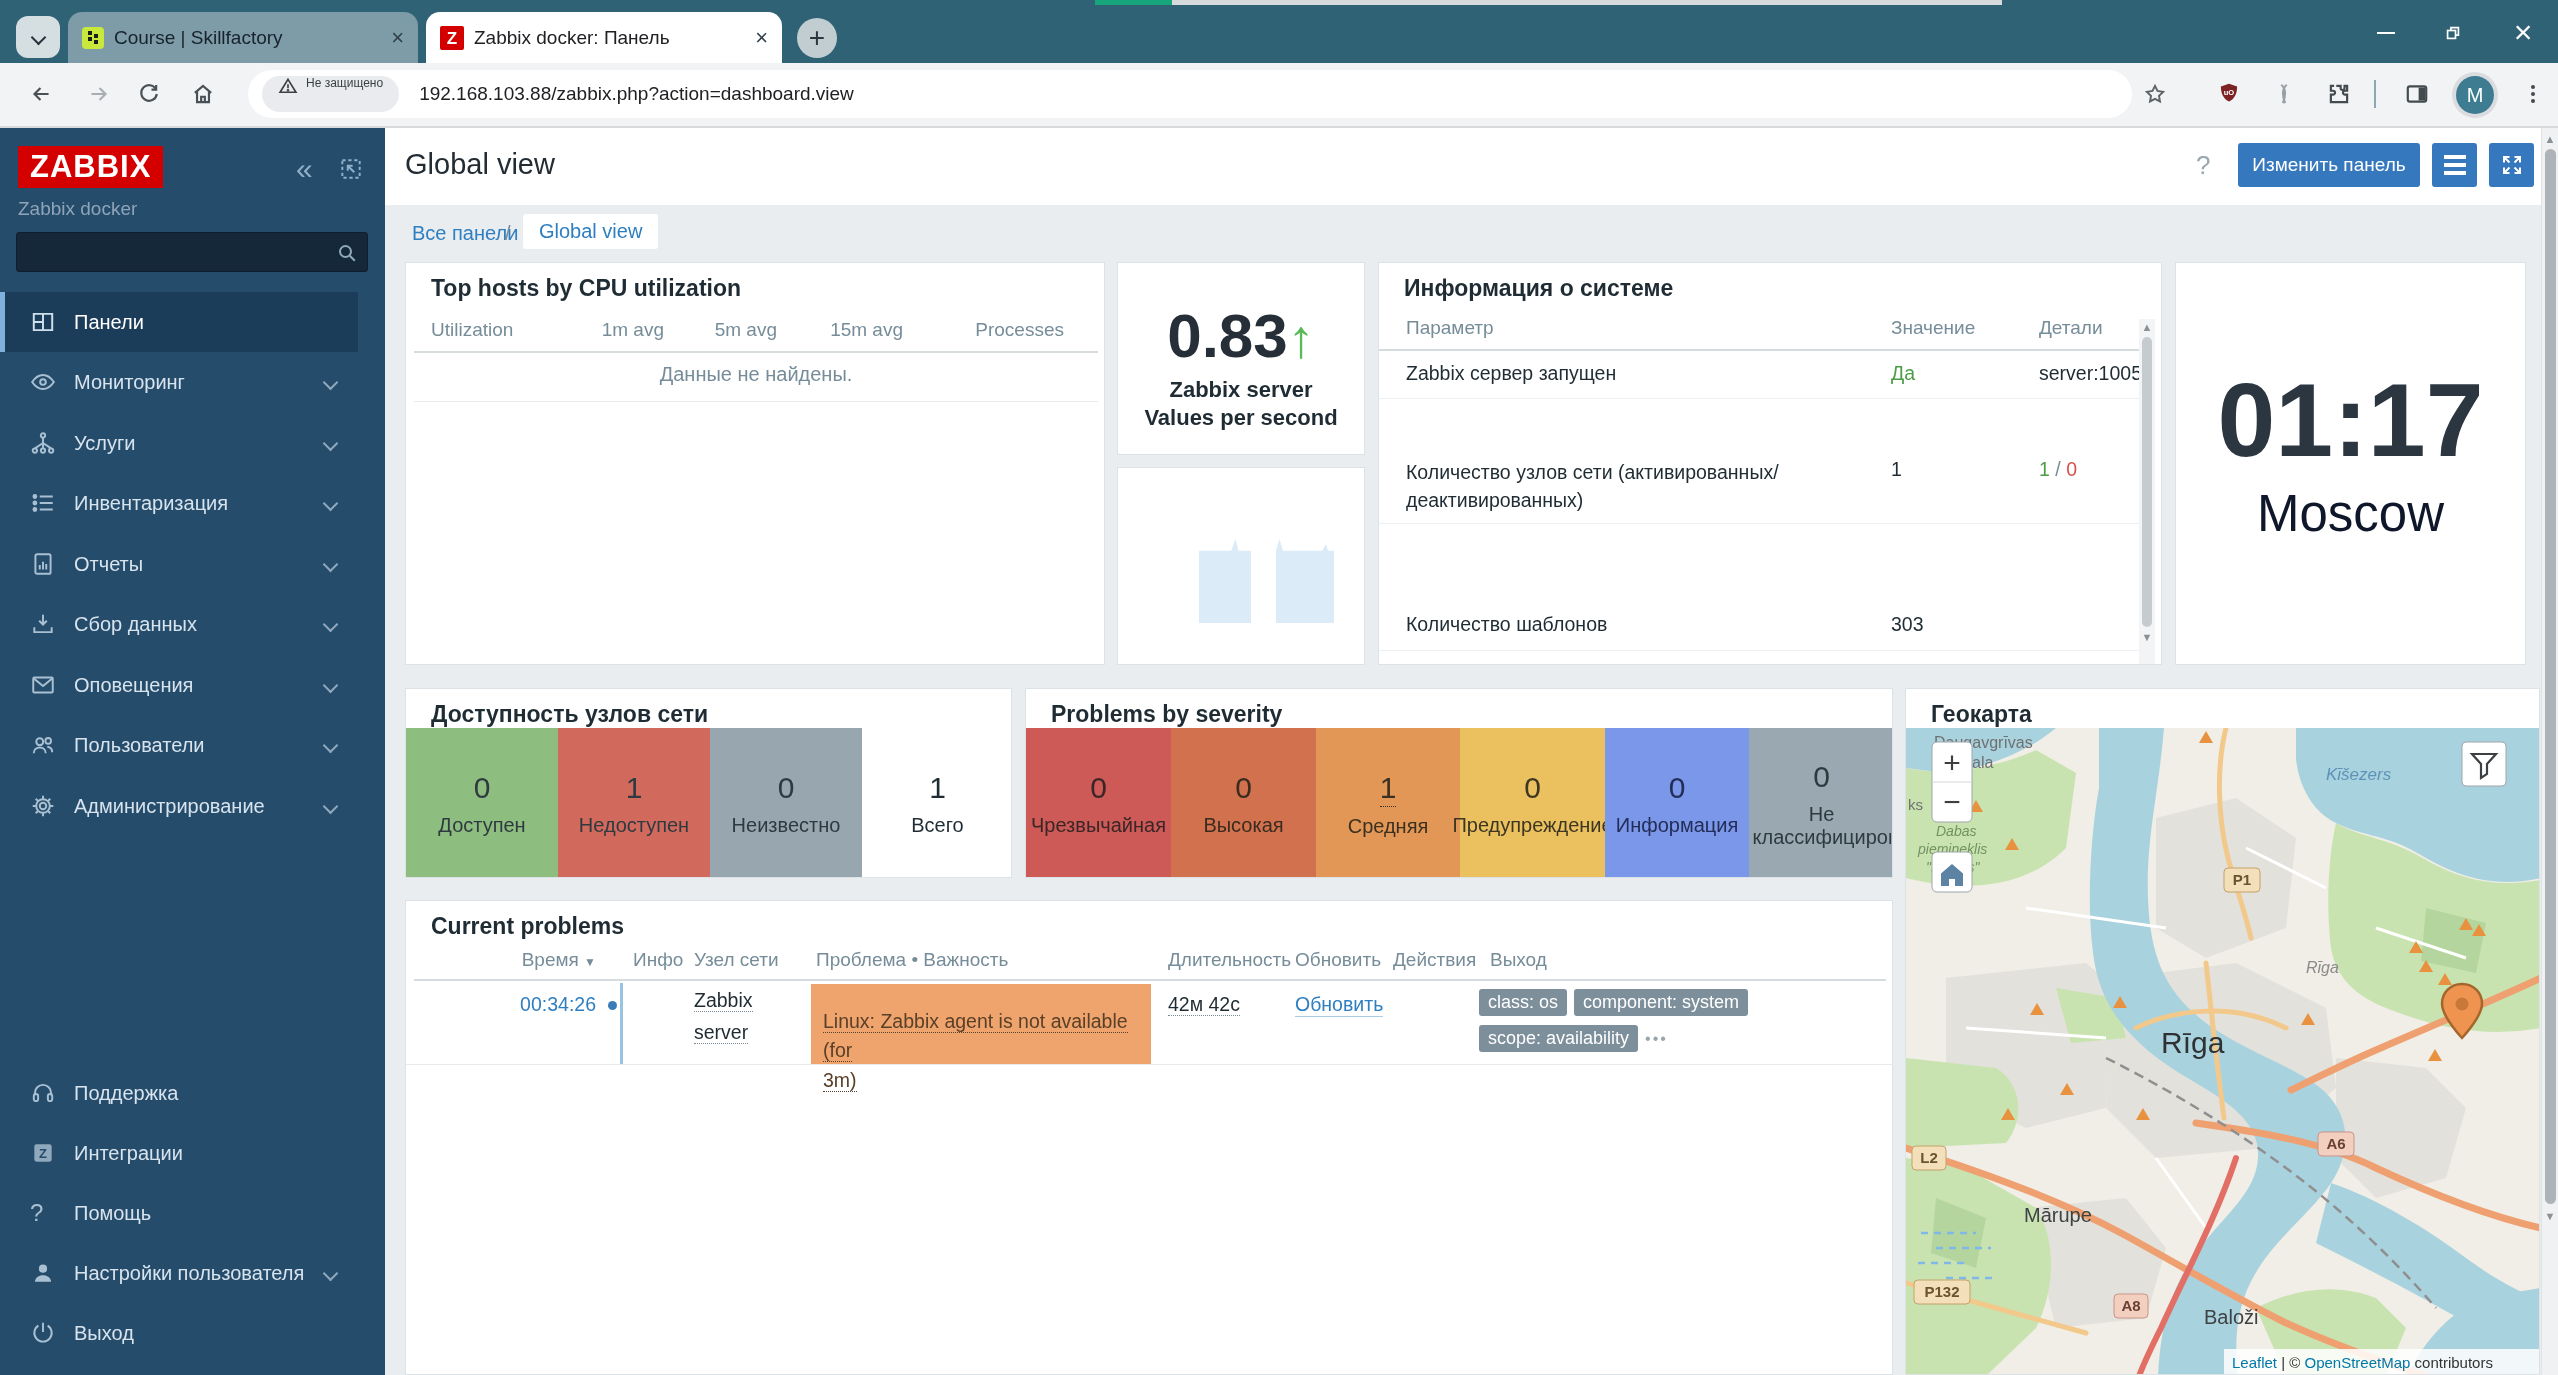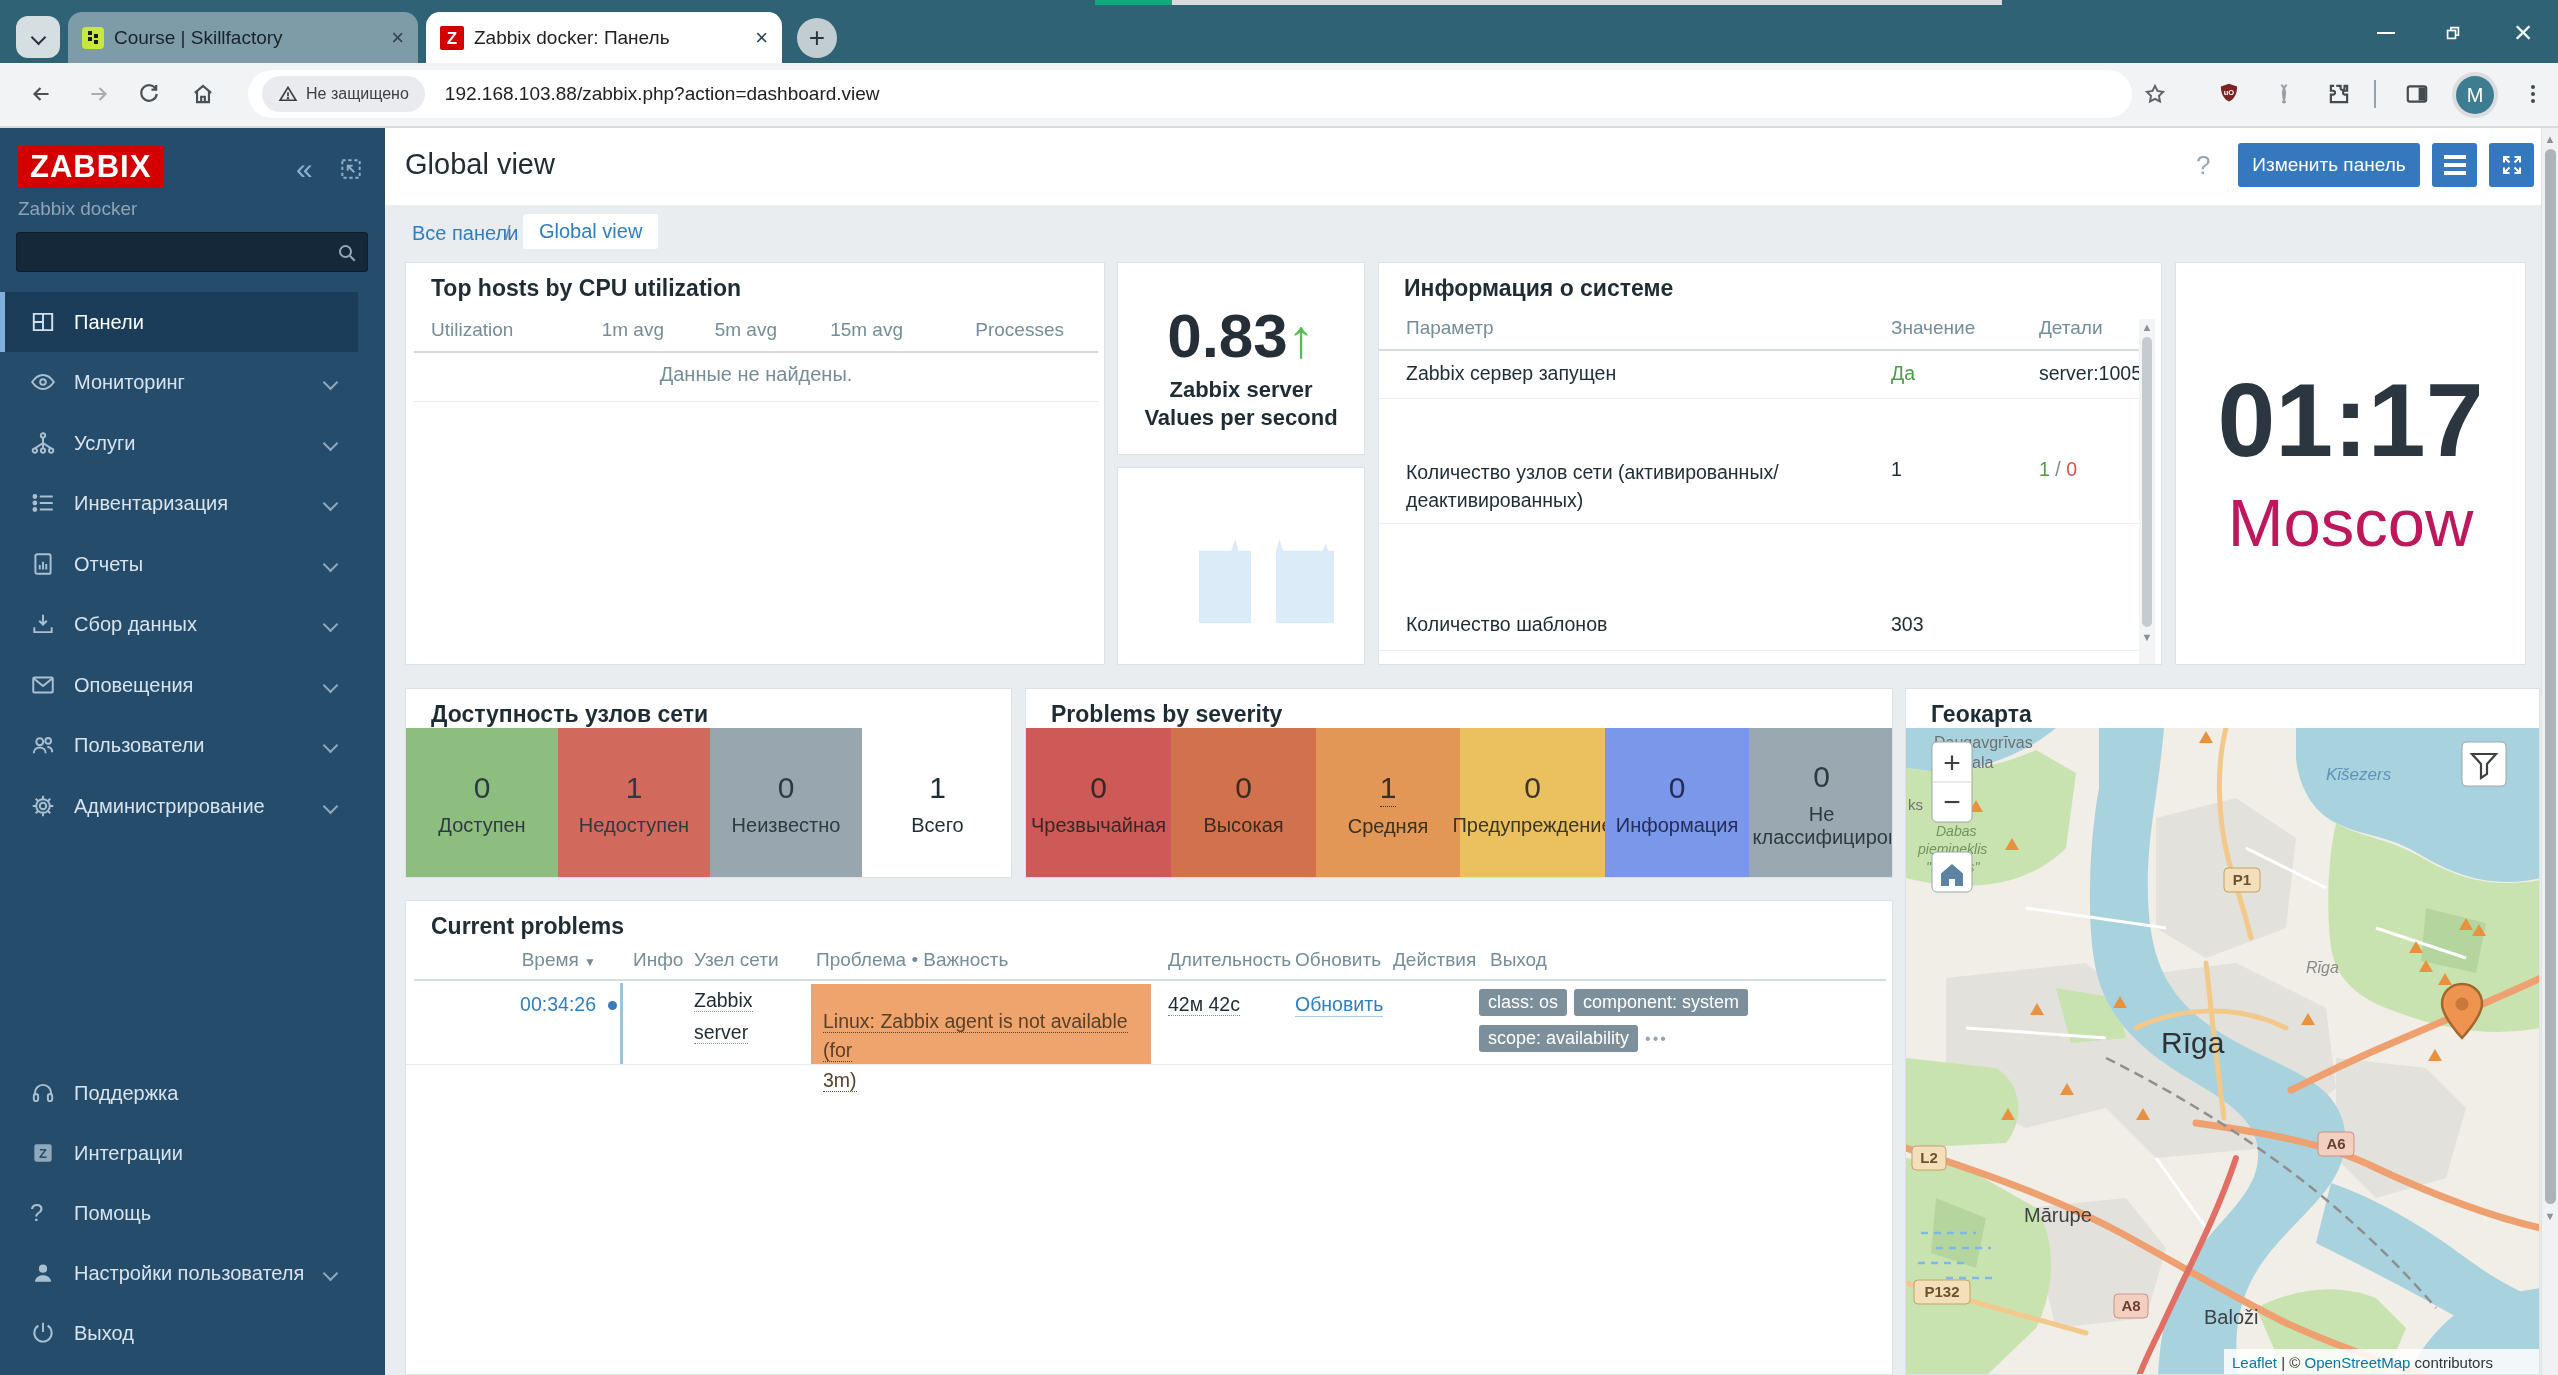--- a/index.html
+++ b/index.html
@@ -8,21 +8,21 @@
   .abs{position:absolute}
   svg.i{display:block}
   
   #tabbar{left:0;top:0;width:2558px;height:63px;background:#306276}
   .tab{top:12px;height:51px;border-radius:14px 14px 0 0;display:flex;align-items:center;padding:0 14px;box-sizing:border-box}
   .tab-title{font-size:19px;white-space:nowrap;overflow:hidden;flex:1;margin:0 10px}
   .tclose{font-size:22px;line-height:1;color:#30404a}
   #toolbar{left:0;top:63px;width:2558px;height:63px;background:#f2f3f5;border-bottom:2px solid #d8dbdd}
   .tbtn{top:73px;width:42px;height:42px;display:flex;align-items:center;justify-content:center;color:#4a5156}
   #omnibox{left:248px;top:70px;width:1884px;height:48px;background:#fff;border-radius:24px;display:flex;align-items:center}
-  #secchip{margin-left:14px;height:36px;background:#e9ebee;border-radius:18px;display:flex;align-items:center;padding:0 16px;color:#3c4043;font-size:16px;gap:8px}
+  #secchip{margin-left:14px;height:36px;background:#e9ebee;border-radius:18px;display:flex;padding:0 16px;color:#3c4043;font-size:12px;gap:8px}
   #urltext{border:0;outline:none;background:transparent;font-size:19px;color:#202124;margin-left:18px;width:1500px;font-family:"Liberation Sans",sans-serif}
   
   #sidebar{left:0;top:128px;width:385px;height:1247px;background:#264c6c;color:#d7e3ed}
   .mi{left:0;width:358px;height:60px;display:flex;align-items:center;cursor:pointer}
   .mi .mic{width:26px;margin-left:30px;color:#a9c0d2}
   .mi .mil{margin-left:18px;font-size:20px}
   .mi .mch{position:absolute;right:22px}
   .mi.active{background:#1c3d59;color:#fff}
   .mi.active::before{content:"";position:absolute;left:0;top:0;width:5px;height:60px;background:#7fb1dc}
   .chev{display:inline-block;width:9px;height:9px;border-right:2px solid #8fa8bc;border-bottom:2px solid #8fa8bc;transform:rotate(45deg)}
@@ -387,21 +387,21 @@
 
     <div class="abs" style="left:760px;top:56px;width:16px;height:345px;background:#f3f4f5">
       <div class="sb-arrow" style="margin-top:2px">▲</div>
       <div style="margin:4px auto 0;width:10px;height:290px;background:#c6cbcf;border-radius:5px"></div>
       <div class="sb-arrow" style="margin-top:4px">▼</div>
     </div>
   </div>
 
   <div class="w" style="left:2175px;top:262px;width:351px;height:403px;text-align:center">
     <div style="margin-top:105px;font-size:104px;font-weight:bold;color:#2b3640;line-height:1">01:17</div>
-    <div style="margin-top:12px;font-size:67px;color:#be185d">Moscow</div>
+    <div style="margin-top:12px;font-size:51px;color:#0f172a">Moscow</div>
   </div>
 
   <div class="w" style="left:405px;top:688px;width:607px;height:190px;overflow:hidden">
     <div class="wt">Доступность узлов сети</div>
     <div class="box" style="left: 0px; width: 152px; color: rgb(47, 58, 64); background: rgb(141, 190, 128);">
       <div class="bv">0</div>
         <div class="bl">Доступен</div>
     </div>
     <div class="box" style="left: 152px; width: 152px; color: rgb(47, 58, 64); background: rgb(210, 105, 93);">
       <div class="bv">1</div>

